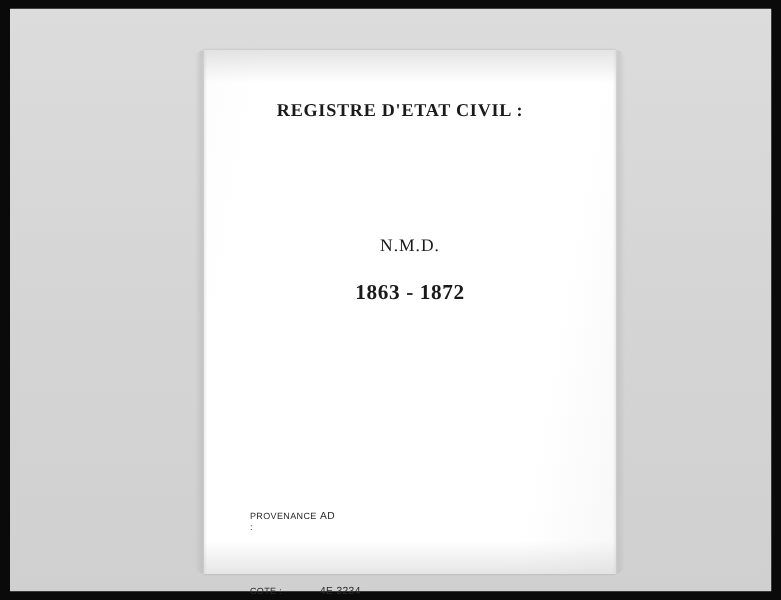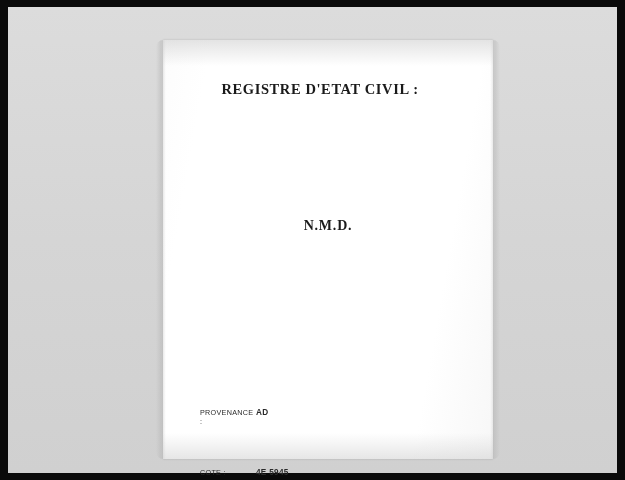--- a/index.html
+++ b/index.html
@@ -98,24 +98,23 @@
     font-size: 19.5px;
     font-weight: bold;
     letter-spacing: 0.3px;
     font-family: "Liberation Sans", sans-serif;
   }
   .line-type {
     position: absolute;
     left: 0; right: 0;
     top: 150px;
     font-size: 14px;
-    font-weight: bold;
+    font-weight: normal;
     letter-spacing: 0.8px;
     font-family: "Liberation Serif", serif;
-    margin-top: 28px;
   }
   .line-years {
     position: absolute;
     left: 0; right: 0;
     top: 184px;
     font-size: 17px;
     font-weight: bold;
     letter-spacing: 0.5px;
     font-family: "Liberation Serif", serif;
   }
@@ -154,21 +153,21 @@
     align-items: baseline;
     height: 12px;
     margin-top: 48px;
   }
   .meta-label {
     width: 56px;
     font-weight: normal;
     font-size: 7.2px;
   }
   .meta-value {
-    font-weight: bold;
+    font-weight: normal;
     font-size: 8.2px;
   }
 </style>
 </head>
 <body>
 
 <div class="scan-frame">
   <div class="scan-bed">
 
     <div class="sheet">
@@ -177,31 +176,32 @@
       <div class="sheet-shade-top"></div>
       <div class="sheet-shade-bottom"></div>
 
       <div class="content">
 
         <div class="line-registre">REGISTRE D'ETAT CIVIL :</div>
 
 
         <div class="line-type">N.M.D.</div>
 
+        <div class="line-years">1863 - 1872</div>
 
 
 
         <div class="meta">
           <div class="meta-row">
             <span class="meta-label">PROVENANCE :</span>
             <span class="meta-value">AD</span>
           </div>
           <div class="meta-row">
             <span class="meta-label">COTE :</span>
-            <span class="meta-value">4E 5945</span>
+            <span class="meta-value">4E 3234</span>
           </div>
         </div>
 
       </div>
     </div>
 
   </div>
 </div>
 
 </body></html>

